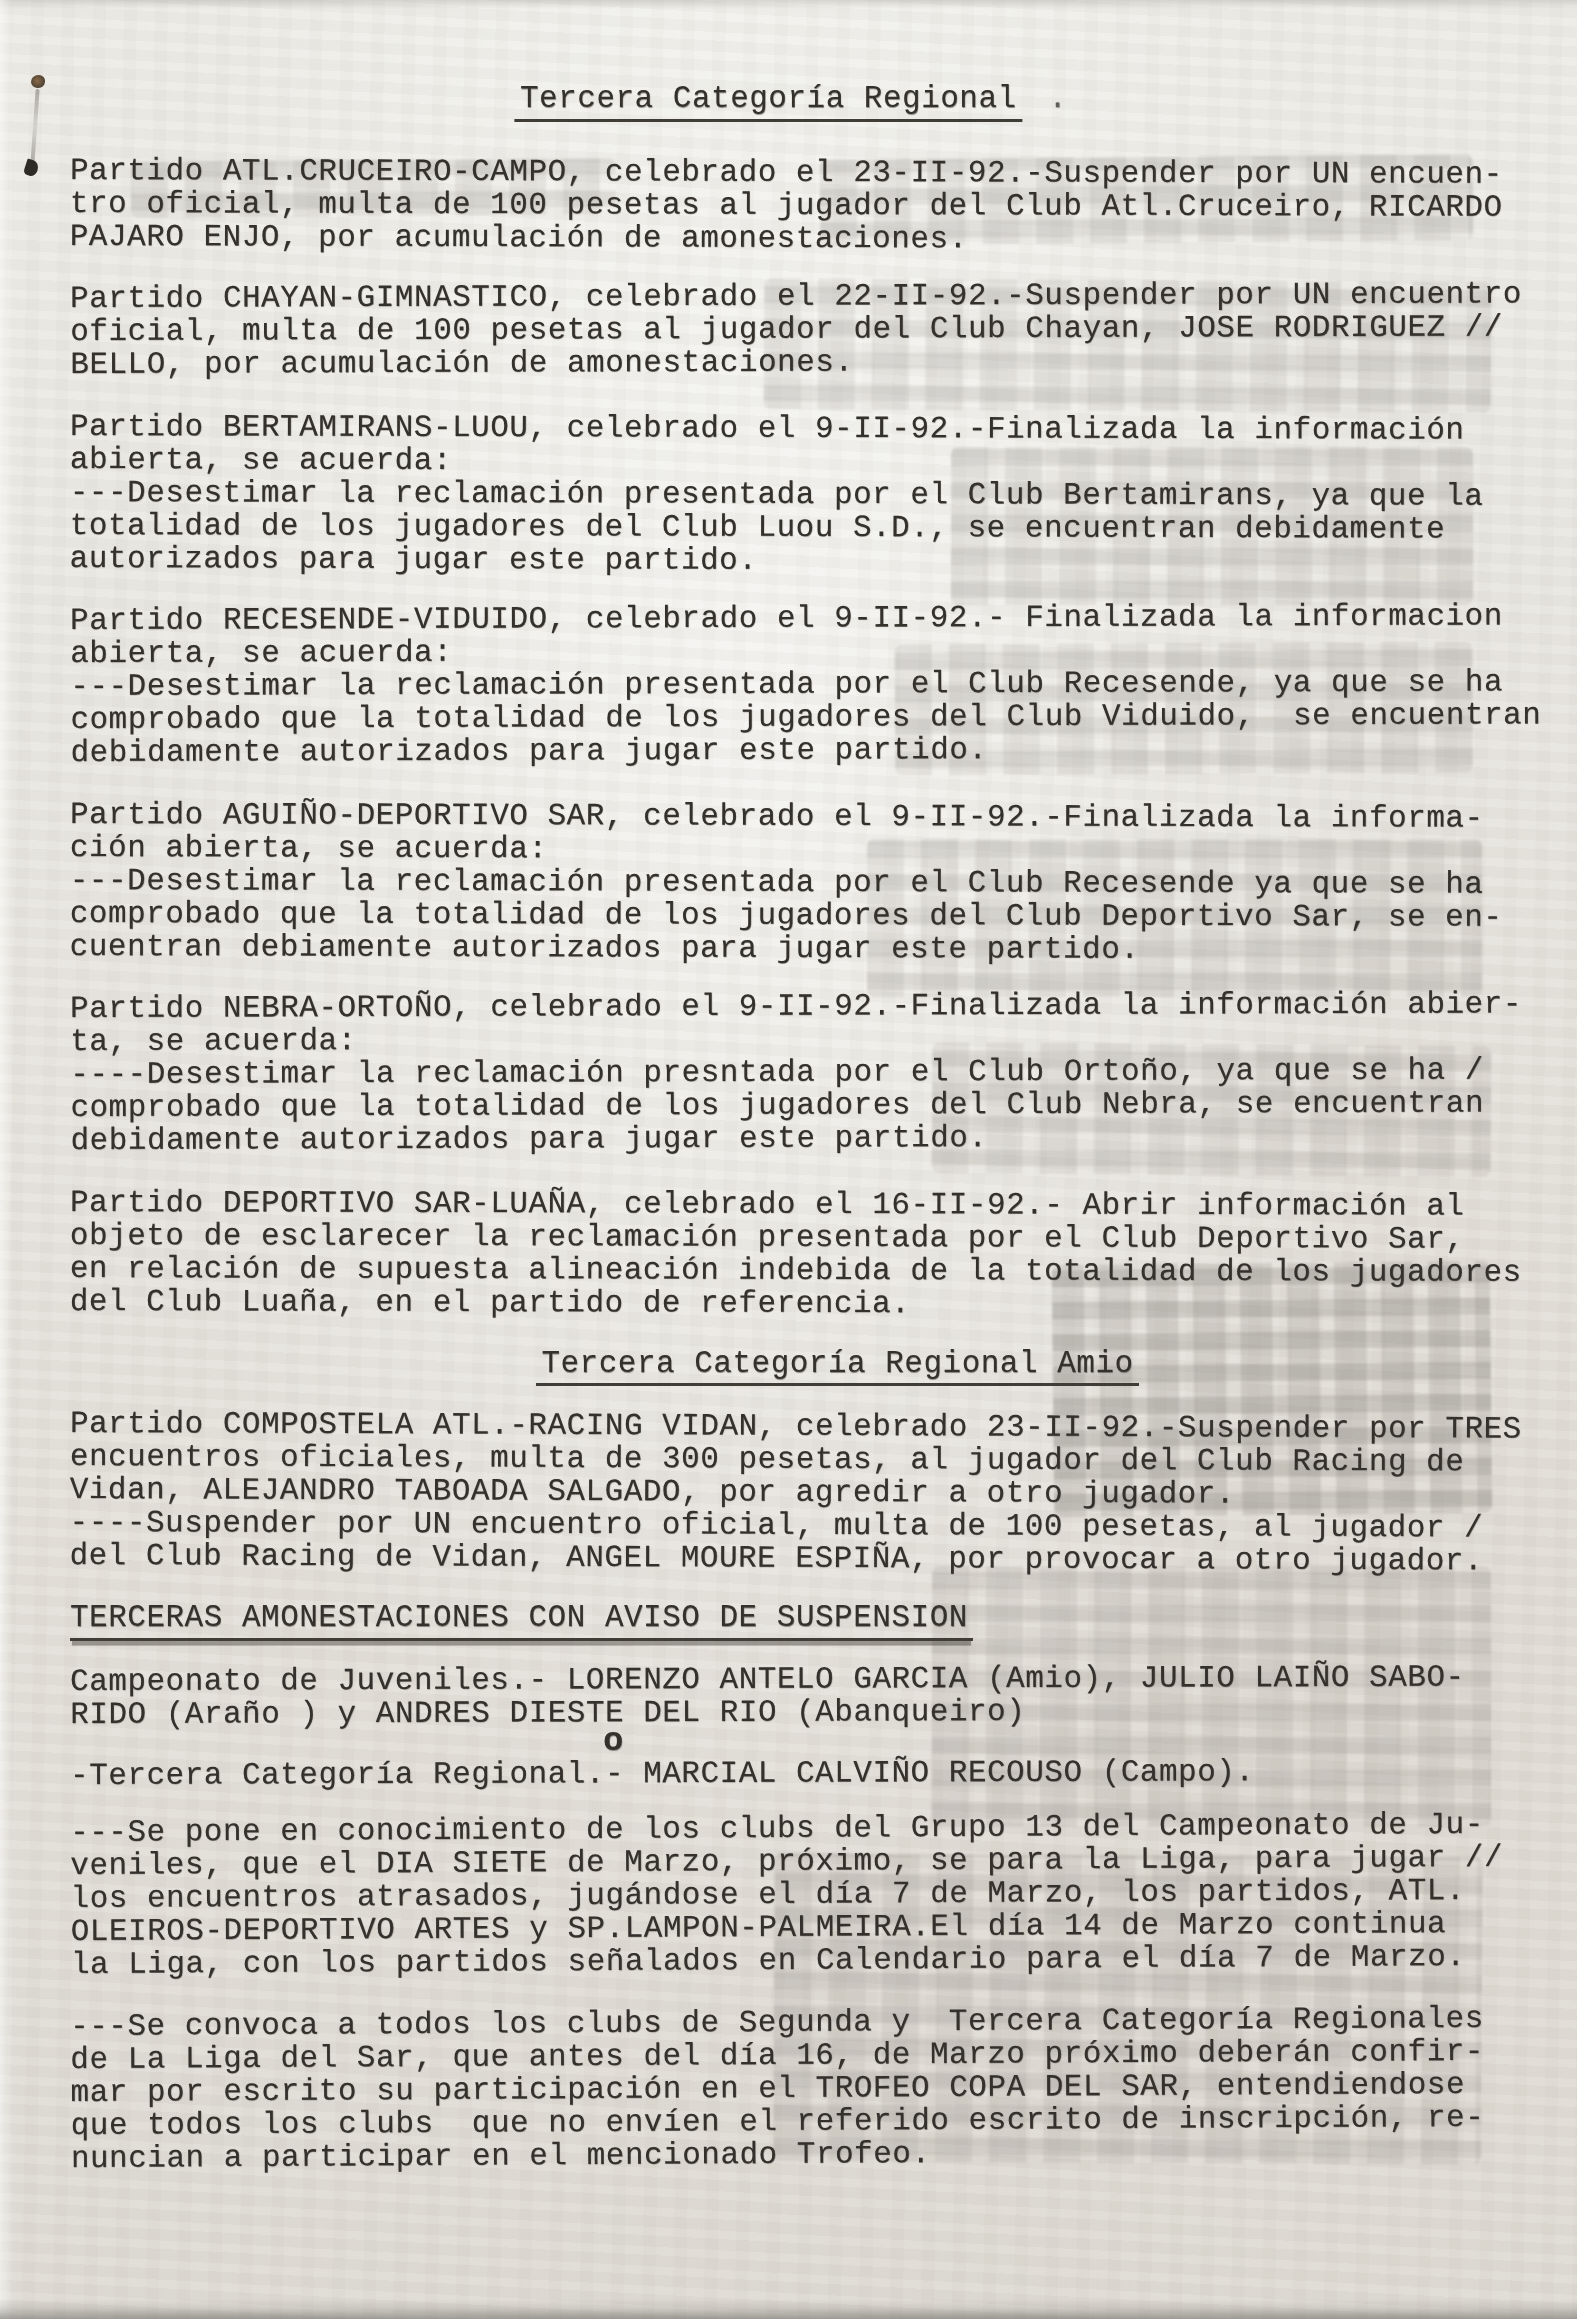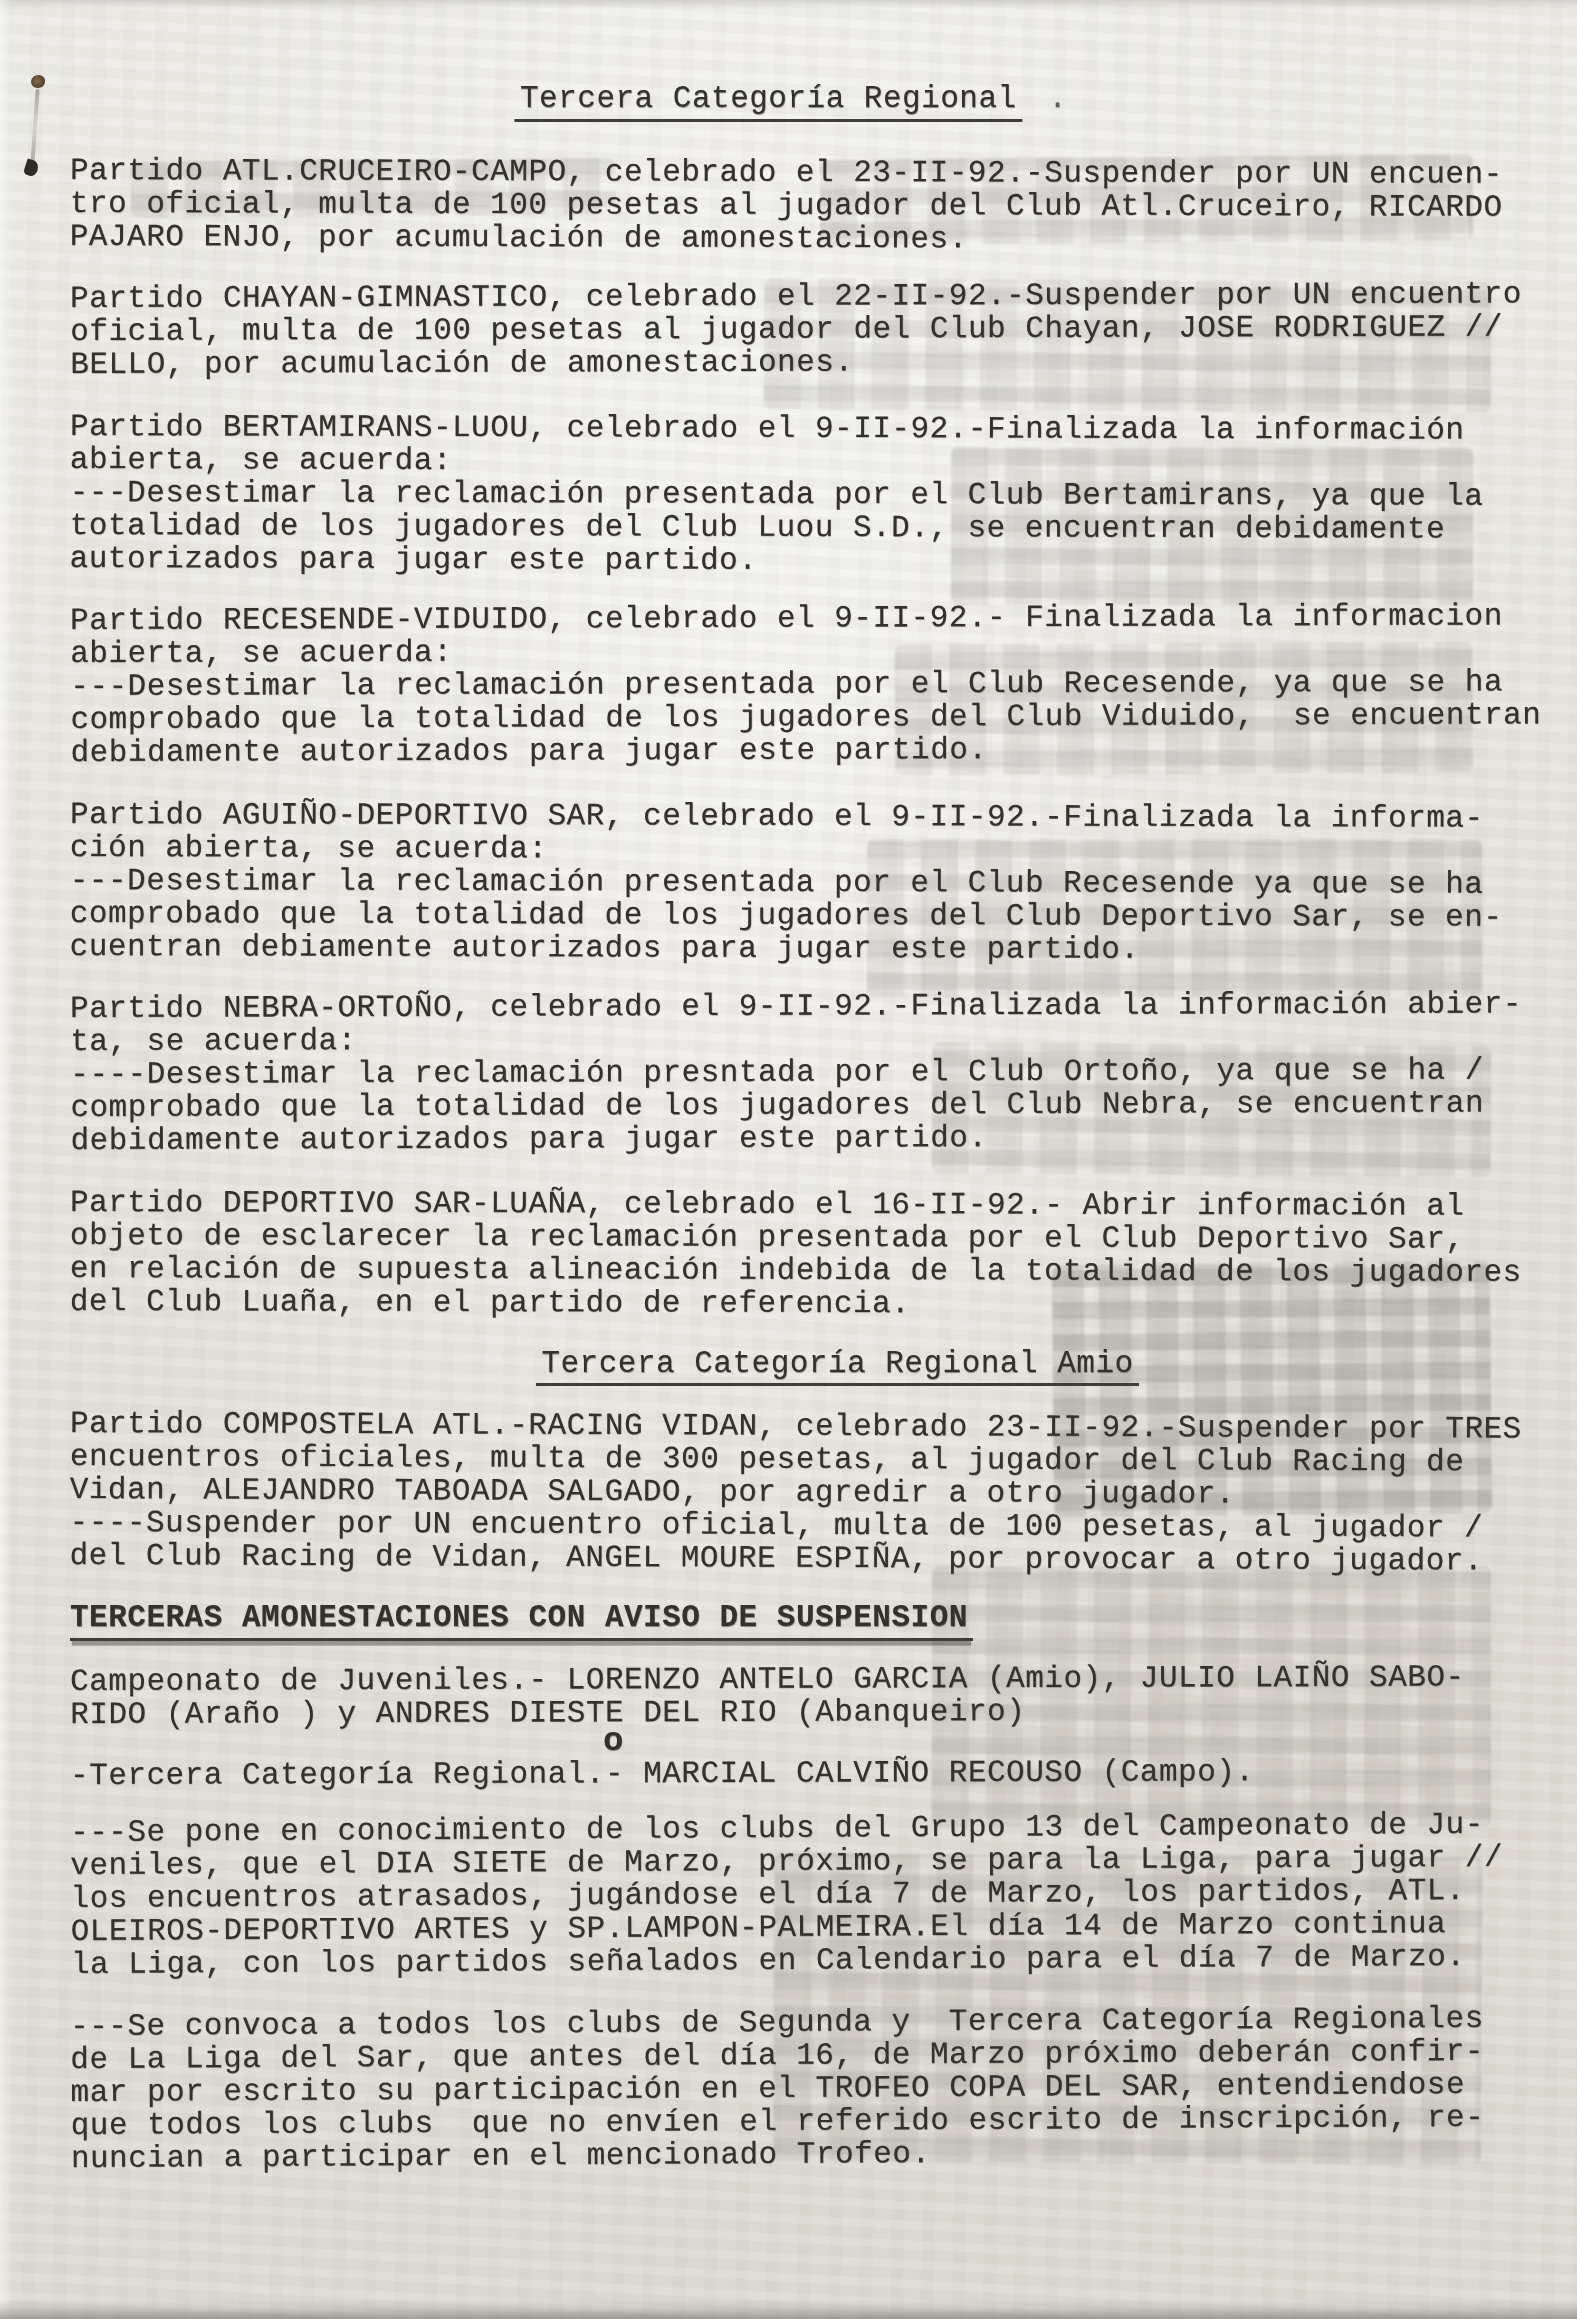--- a/index.html
+++ b/index.html
@@ -63,21 +63,21 @@
     padding: 0 5.6px 3.7px 5.6px;
   }
   .h-double .h-underline {
     box-shadow: 0 6.5px 0 -1.9px rgba(64,60,54,0.45);
   }
   .title-shift   { transform: translateX(-18.6px); }
   .local-shift   { transform: translateX(28px); }
   .otros-shift   { transform: translateX(-65px); }
   .period-mark { display: inline-block; margin-left: 26px; opacity: 0.75; border: none; }
 
-  .h-left { margin: 0 0 28px 0; font-weight: bold; }
+  .h-left { margin: 0 0 28px 0; }
 
   .r-dn1 { transform: rotate(0.15deg); }
   .r-dn2 { transform: rotate(0.22deg); }
   .r-up1 { transform: rotate(-0.18deg); }
   .r-up2 { transform: rotate(-0.33deg); }
 
   .stray-line { height: 32px; margin: -5.6px 0 0 0; }
   .stray-o {
     display: inline-block;
     margin-left: 533px;

